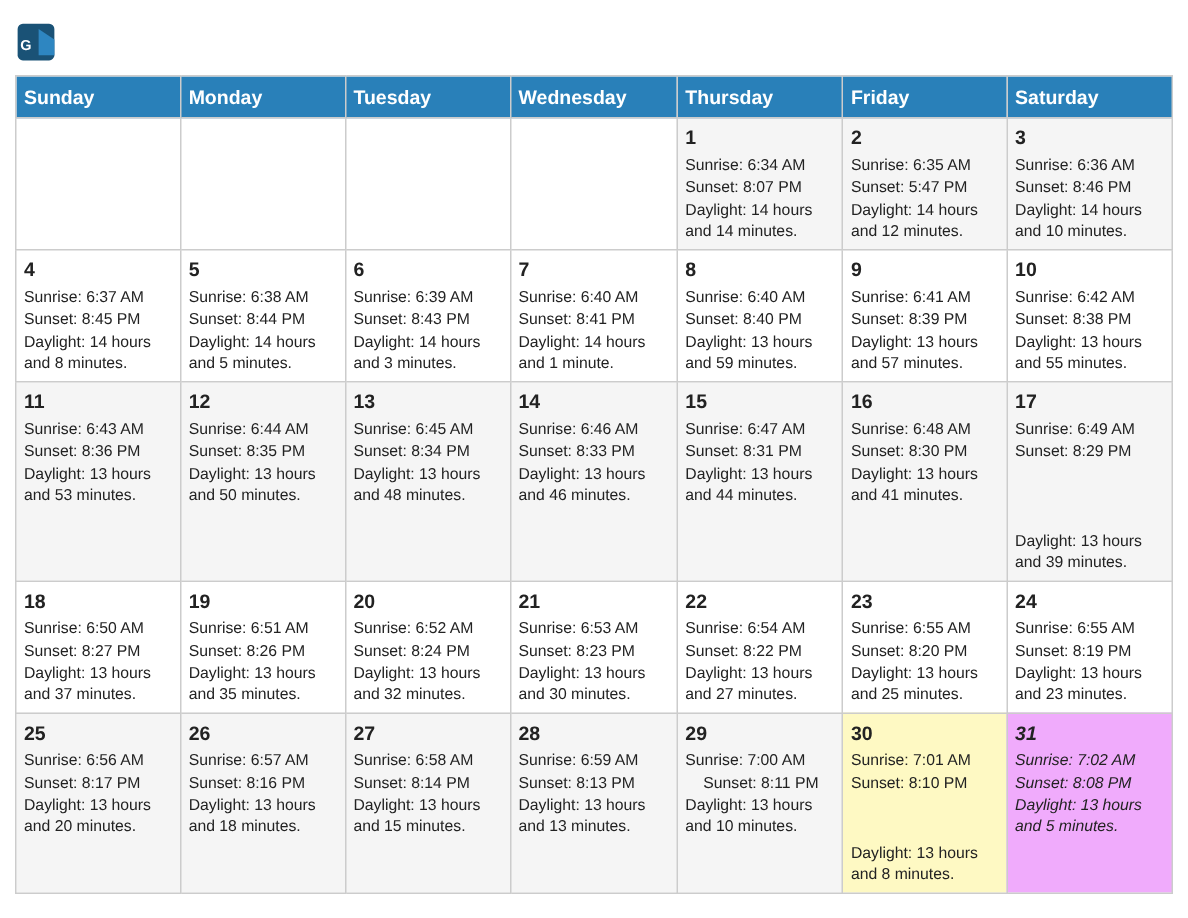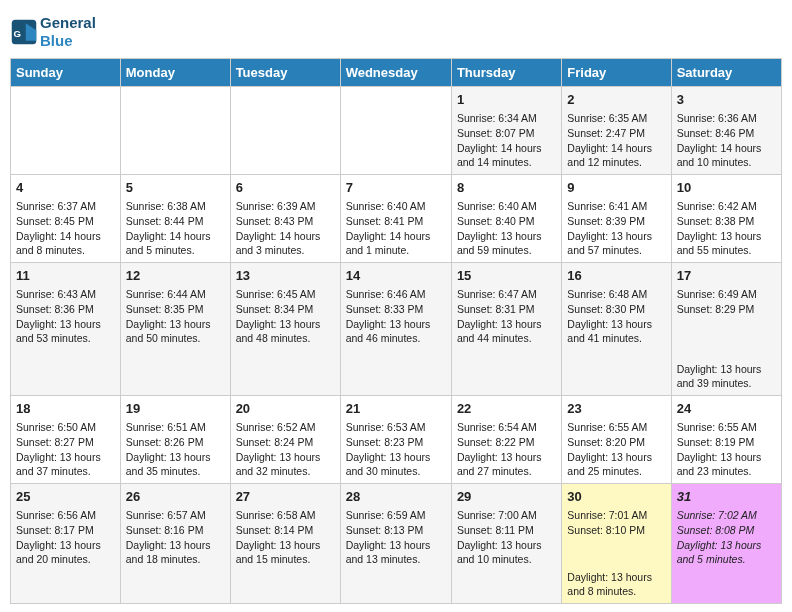--- a/index.html
+++ b/index.html
@@ -86,24 +86,20 @@
 </head>
 <body>
 
 <div class="header-section">
   <div class="logo">
     <svg class="logo-icon" viewBox="0 0 32 32">
       <rect x="2" y="2" width="28" height="28" rx="4" fill="#1a5276"></rect>
       <polygon points="18,6 30,14 30,26 18,26" fill="#2e86c1"></polygon>
       <text x="4" y="22" font-size="11" font-weight="bold" fill="white" font-family="Arial">G</text>
     </svg>
-    <div>
-      <div style="font-size:15px;font-weight:bold;color:#1a5276;line-height:1.2;">General</div>
-      <div style="font-size:15px;font-weight:bold;color:#2e86c1;line-height:1.2;">Blue</div>
-    </div>
   </div>
   <div class="title-block">
     <div class="calendar-title"></div>
     <div class="calendar-subtitle"></div>
   </div>
 </div>
 
 <table class="calendar-table">
   <thead>
     <tr>
@@ -124,21 +120,21 @@
         <td class="empty-cell" style="background: rgb(255, 255, 255);"></td>
         <td style="background-color: rgb(245, 245, 245);">
           <span class="day-number">1</span>
           <span style="display: block;">Sunrise: 6:34 AM</span>
           <span style="display: block;">Sunset: 8:07 PM</span>
           <span style="display: block;">Daylight: 14 hours and 14 minutes.</span>
         </td>
         <td style="background-color: rgb(245, 245, 245);">
           <span class="day-number">2</span>
           <span style="display: block;">Sunrise: 6:35 AM</span>
-          <span style="display: block;">Sunset: 2:47 PM</span>
+          <span style="display: block;">Sunset: 5:47 PM</span>
           <span style="display: block;">Daylight: 14 hours and 12 minutes.</span>
         </td>
         <td style="background-color: rgb(245, 245, 245);">
           <span class="day-number">3</span>
           <span style="display: block;">Sunrise: 6:36 AM</span>
           <span style="display: block;">Sunset: 8:46 PM</span>
           <span style="display: block;">Daylight: 14 hours and 10 minutes.</span>
         </td>
       </tr>
       <tr>
@@ -294,21 +290,21 @@
         </td>
         <td style="background-color: rgb(245, 245, 245);">
           <span class="day-number">28</span>
           <span style="display: block;">Sunrise: 6:59 AM</span>
           <span style="display: block;">Sunset: 8:13 PM</span>
           <span style="display: block;">Daylight: 13 hours and 13 minutes.</span>
         </td>
         <td style="background-color: rgb(245, 245, 245);">
           <span class="day-number">29</span>
           <span style="display: block;">Sunrise: 7:00 AM</span>
-          <span style="display: block;">Sunset: 8:11 PM</span>
+          <span style="display: block; margin-left: 12px;">Sunset: 8:11 PM</span>
           <span style="display: block;">Daylight: 13 hours and 10 minutes.</span>
         </td>
         <td style="background-color: #fef9c3;">
           <span class="day-number">30</span>
           <span style="display: block;">Sunrise: 7:01 AM</span>
           <span style="display: block;">Sunset: 8:10 PM</span>
           <span style="display: block; margin-top: 32px;">Daylight: 13 hours and 8 minutes.</span>
         </td>
         <td style="background-color: #f0abfc; font-style: italic;">
           <span class="day-number">31</span>

